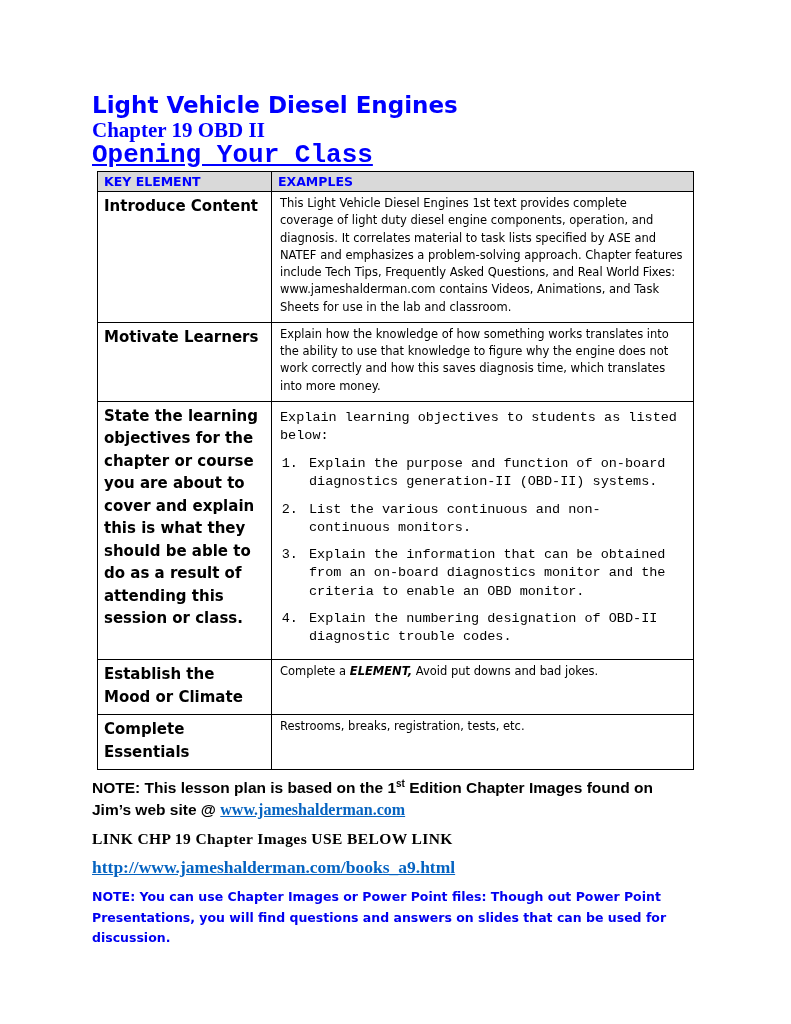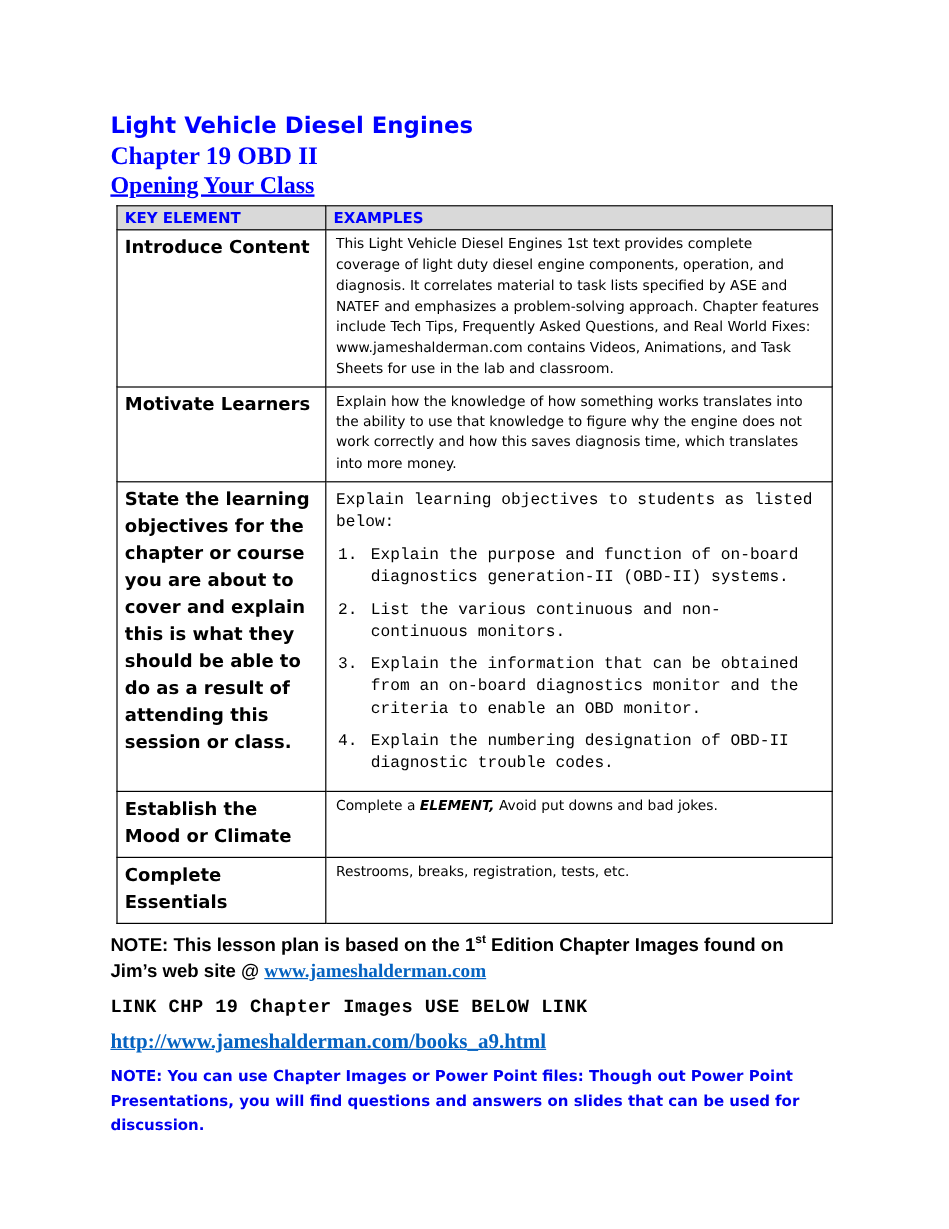--- a/index.html
+++ b/index.html
@@ -8,23 +8,23 @@
     width: 791px; height: 1024px;
     background: #ffffff;
     color: #000;
     font-family: "Liberation Sans", sans-serif;
     overflow: hidden;
   }
   .page { padding: 93px 97px 0 92px; }
 
   
   .title { margin: 0; font-weight: bold; color: var(--title-blue, #0000ff); }
-  .t1 { font-family: "DejaVu Sans", sans-serif; font-size: 19px; line-height: 25px; }
+  .t1 { font-family: "DejaVu Sans", sans-serif; font-size: 23px; line-height: 25px; }
   .t2 { font-family: "Liberation Serif", serif; font-size: 21px; line-height: 25px; }
-  .t3 { font-family: Liberation Serif, serif; font-size: 20px; line-height: 25px; text-decoration: underline; }
+  .t3 { font-family: Liberation Mono, monospace; font-size: 26px; line-height: 25px; text-decoration: underline; }
 
   
   table.lesson { border-collapse: collapse; width: 597px; margin: 3px 0 0 5px; }
   .lesson th, .lesson td { border: 1px solid #000; vertical-align: top; text-align: left; }
   .lesson th {
     background: var(--header-bg, #d9d9d9);
     color: var(--title-blue, #0000ff);
     font-family: "DejaVu Sans", sans-serif;
     font-size: 12.5px; padding: 2px 6px; margin-left: 36px;
   }
@@ -58,21 +58,21 @@
   .note1 sup { font-size: 10px; }
   a.inline-link {
     color: var(--link-blue, #0563c1);
     font-family: "Liberation Serif", serif;
     font-size: 16px;
     text-decoration: underline; font-weight: bold; cursor: pointer;
   }
   .link-line {
     margin: 9px 0 0 0;
     font-size: 15.5px; font-weight: bold; letter-spacing: 0.4px;
-    font-family: Liberation Mono, monospace;
+    font-family: Liberation Serif, serif;
   }
   .url-line { margin: 9px 0 0 0; }
   a.url-link {
     color: var(--link-blue, #0563c1);
     font-family: "Liberation Serif", serif;
     font-size: 17.5px; font-weight: bold;
     text-decoration: underline; cursor: pointer;
   }
   .note2 {
     margin: 9px 0 0 0;

